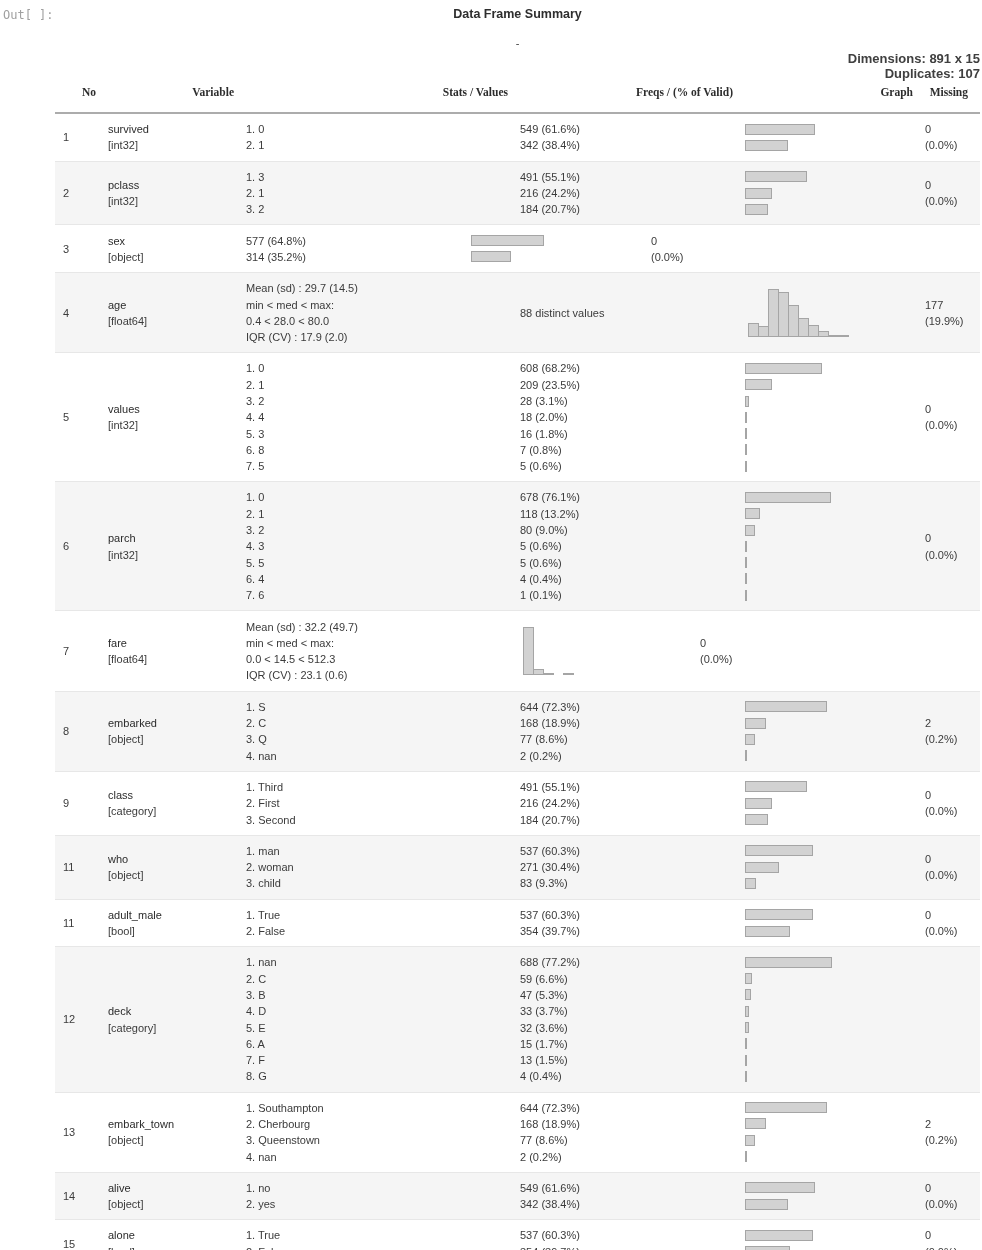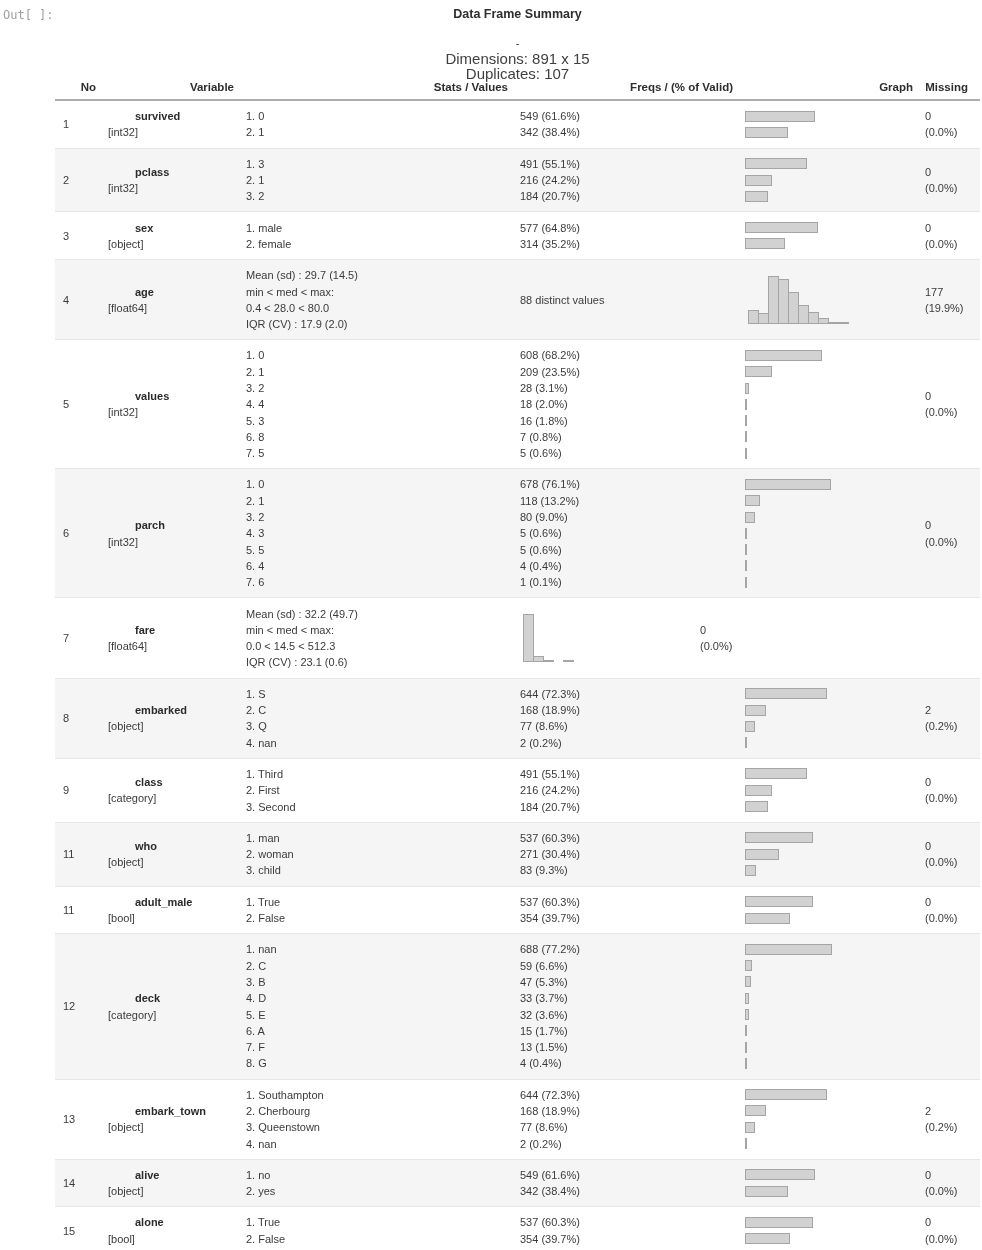--- a/index.html
+++ b/index.html
@@ -8,36 +8,36 @@
     width:982px; height:1250px; overflow:hidden; position:relative;
     font-family:"Liberation Sans", sans-serif; color:#3b3b3b;
   }
   .out-prompt {
     position:absolute; left:3px; top:8px;
     font-family:"DejaVu Sans Mono", monospace; font-size:12px; color:#a0a0a0;
   }
   .content { margin-left:55px; width:925px; }
   .title { text-align:center; font-weight:bold; font-size:12.5px; color:#2e2e2e; padding-top:7px; }
   .df-name { text-align:center; font-size:11px; margin-top:15px; line-height:15px; color:#3f3f3f; }
-  .subline { text-align:center; font-size:15px; line-height:15px; color:#3f3f3f; }
-  .thead { display:flex; border-bottom:2px solid #acacac; padding-bottom:6px; }
+  .subline { text-align:right; font-size:13px; line-height:15px; color:#3f3f3f;font-weight:bold; }
+  .thead { display:flex; margin-top:5px; border-bottom:2px solid #acacac; padding-bottom:14px;font-family:Liberation Serif, serif; }
   .thead .th { font-weight:bold; font-size:11.5px; color:#2d2d2d; text-align:right; padding-right:12px; }
   .c-no   { width:53px; }
   .c-var  { width:138px; }
   .c-stats{ width:274px; }
   .c-freqs{ width:225px;text-align:center; }
   .c-graph{ width:180px; }
   .c-miss { width:55px; }
   .row { display:flex; padding:7px 0; }
   .row + .row { border-top:1px solid #e7e7e7; }
   .row.alt { background:#f5f5f5; }
   .cell { display:flex; flex-direction:column; justify-content:center; }
   .ln { height:16.3px; display:flex; align-items:center; font-size:11px; white-space:nowrap; }
   .c-no .ln { padding-left:8px; }
-  .vname { font-weight:bold; color:#2b2b2b;margin-left:27px; }
+  .vname { font-weight:normal; color:#2b2b2b; }
   .bar { height:11px; background:#d2d2d2; border:1px solid #a5a5a5; }
   .hist { display:flex; align-items:flex-end; height:48px; padding-left:3px; }
   .hbar { width:11px; background:#d2d2d2; border:1px solid #a5a5a5; }
   .hbar + .hbar { margin-left:-1px; }
   .hbar.zero { visibility:hidden; border:none; }
 </style>
 </head>
 <body>
 
 <div class="out-prompt">Out[ ]:</div>
@@ -122,24 +122,20 @@
         </div>
       </div>
       <div class="row">
         <div class="cell c-no">
           <div class="ln">3</div>
         </div>
         <div class="cell c-var">
           <div class="ln vname">sex</div>
           <div class="ln">[object]</div>
         </div>
-        <div class="cell c-stats">
-          <div class="ln">1. male</div>
-          <div class="ln">2. female</div>
-        </div>
         <div class="cell c-freqs">
           <div class="ln">577 (64.8%)</div>
           <div class="ln">314 (35.2%)</div>
         </div>
         <div class="cell c-graph">
           <div class="ln">
             <div class="bar" style="width: 73.224px;"></div>
           </div>
           <div class="ln">
             <div class="bar" style="width: 39.776px;"></div>

